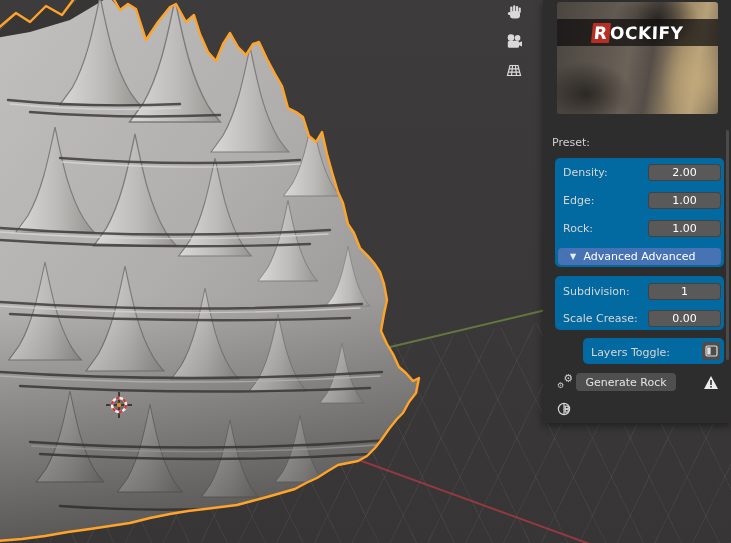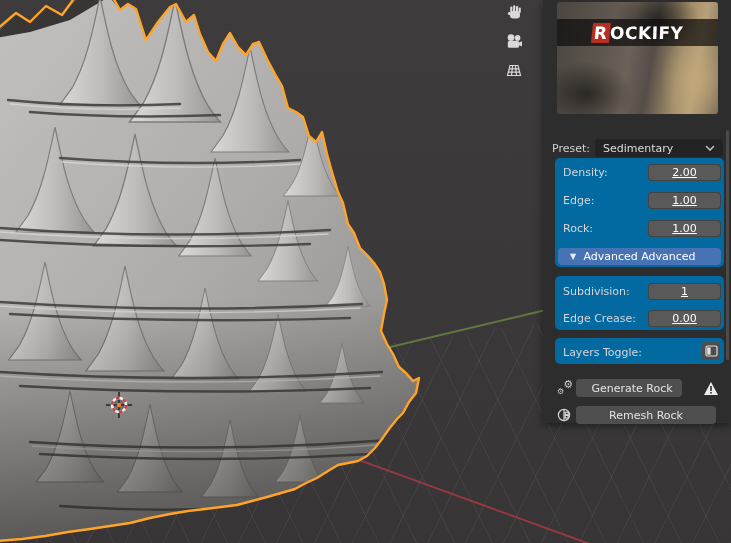--- a/index.html
+++ b/index.html
@@ -42,57 +42,56 @@
       linear-gradient(100deg,#4a4540 0%,#5d564e 28%,#6b6258 45%,#554e48 58%,#a08b68 74%,#b7a17b 84%,#6f6350 100%);
   }
   .preview-banner{
     position:absolute;left:0;right:0;top:17px;height:27px;
     background:rgba(14,13,12,0.72);
     display:flex;align-items:center;justify-content:center;
     font-weight:800;font-size:17px;letter-spacing:0.5px;color:#fff;
   }
   .brand-r{background:#b62e24;padding:0 2px;transform:skew(-6deg);display:inline-block;border-radius:1px;}
   .brand-rest{transform:skew(-2deg);display:inline-block;}
-  .row-abs{position:absolute;left:0;right:0;margin-top:6px;}
+  .row-abs{position:absolute;left:0;right:0;}
   .plabel{position:absolute;left:9px;top:50%;transform:translateY(-50%);color:#cfcfcf;white-space:nowrap;}
   .preset-row{top:133px;height:18px;}
   .dropdown{
     position:absolute;left:52px;right:8px;top:0;bottom:0;background:#232323;border-radius:4px;
     display:flex;align-items:center;padding:0 8px;color:#dcdcdc;cursor:pointer;
   }
   .dropdown .chev{margin-left:auto;}
   .subbox{position:absolute;left:12px;right:7px;background:#0369a1;border-radius:5px;}
   .box1{top:158px;height:109px;}
   .box2{top:276px;height:54px;}
-  .box3{top:338px;height:26px;}
+  .box3{top:338px;height:26px;margin-left:28px;}
   .field{
     position:absolute;right:3px;width:73px;height:17px;background:#595959;border-radius:4px;
     display:flex;align-items:center;justify-content:center;color:#fff;cursor:pointer;
     box-shadow:inset 0 0 0 1px rgba(0,0,0,0.25);
-    text-decoration:underline;
   }
   .flabel{position:absolute;left:8px;color:#d6d6d6;white-space:nowrap;}
   .adv-btn{
     position:absolute;left:3px;right:3px;top:90px;height:17px;background:#4772b3;border-radius:4px;
     display:flex;align-items:center;justify-content:center;color:#fff;cursor:pointer;
   }
   .adv-btn .tri{position:absolute;left:12px;font-size:8px;color:#e8eef8;}
   .icon-sq{
     position:absolute;right:4px;top:4px;width:18px;height:18px;background:#4d4d4d;border-radius:3px;
     display:flex;align-items:center;justify-content:center;cursor:pointer;
   }
   .op-row{height:19px;}
   .gen-row{top:373px;}
   .rem-row{top:400px;height:18px;}
   .op-icon{position:absolute;left:12px;top:0;width:20px;height:18px;display:flex;align-items:center;justify-content:center;cursor:pointer;color:#cfcfcf;}
   .op-btn{
     position:absolute;top:0;height:18px;background:#4f4f4f;border-radius:4px;
     display:flex;align-items:center;justify-content:center;color:#e4e4e4;cursor:pointer;
   }
-  .gen-btn{left:33px;width:100px;padding-left:6px;}
+  .gen-btn{left:33px;width:100px;}
   .rem-btn{left:33px;right:15px;}
   .warn{position:absolute;left:159px;top:0px;width:18px;height:18px;display:flex;align-items:center;justify-content:center;}
   .scrollbar{position:absolute;right:2px;top:130px;width:3px;height:230px;background:#4b4b4b;border-radius:2px;cursor:pointer;}
   .gears{position:relative;width:18px;height:18px;}
   .gears span{position:absolute;line-height:1;}
   .g1{font-size:11px;right:1px;top:0px;}
   .g2{font-size:8px;left:1px;bottom:1px;}
 </style>
 </head>
 <body>
@@ -221,26 +220,20 @@
 
   <div class="preview">
     <div class="preview-banner">
       <span class="brand-r">R</span>
         <span class="brand-rest">OCKIFY</span>
     </div>
   </div>
 
   <div class="row-abs preset-row">
     <span class="plabel">Preset:</span>
-    <div class="dropdown">
-      <span>Sedimentary</span>
-      <svg class="chev" width="10" height="7" viewBox="0 0 10 7" fill="none" stroke="#bdbdbd" stroke-width="1.6" stroke-linecap="round">
-          <path d="M1.5 1.5 L5 5 L8.5 1.5"></path>
-        </svg>
-    </div>
   </div>
 
   <div class="subbox box1">
     <span class="flabel" style="top:8px">Density:</span>
     <div class="field" style="top:6px">
         <span>2.00</span>
       </div>
     <span class="flabel" style="top:36px">Edge:</span>
     <div class="field" style="top:34px">
         <span>1.00</span>
@@ -253,21 +246,21 @@
       <span class="tri">▼</span>
       <span>Advanced Advanced</span>
     </div>
   </div>
 
   <div class="subbox box2">
     <span class="flabel" style="top:9px">Subdivision:</span>
     <div class="field" style="top:7px">
         <span>1</span>
       </div>
-    <span class="flabel" style="top:36px">Edge Crease:</span>
+    <span class="flabel" style="top:36px">Scale Crease:</span>
     <div class="field" style="top:34px">
         <span>0.00</span>
       </div>
   </div>
 
   <div class="subbox box3">
     <span class="flabel" style="top:8px">Layers Toggle:</span>
     <div class="icon-sq">
       <svg width="13" height="12" viewBox="0 0 13 12" fill="none" stroke="#e0e0e0" stroke-width="1.2">
         <rect x="1" y="1" width="11" height="10" rx="1.5"></rect>
@@ -297,19 +290,16 @@
 
   <div class="row-abs op-row rem-row">
     <div class="op-icon">
       <svg width="16" height="16" viewBox="0 0 16 16" fill="none" stroke="#d6d6d6" stroke-width="1.2">
         <circle cx="7" cy="8" r="5.6"></circle>
         <path d="M7 2.4 V13.6"></path>
         <rect x="8.2" y="5.2" width="3" height="2.6"></rect>
         <rect x="8.2" y="8.4" width="3" height="2.6"></rect>
       </svg>
     </div>
-    <div class="op-btn rem-btn">
-      <span>Remesh Rock</span>
-    </div>
   </div>
 
   <div class="scrollbar"></div>
 </div>
 
 </body></html>

